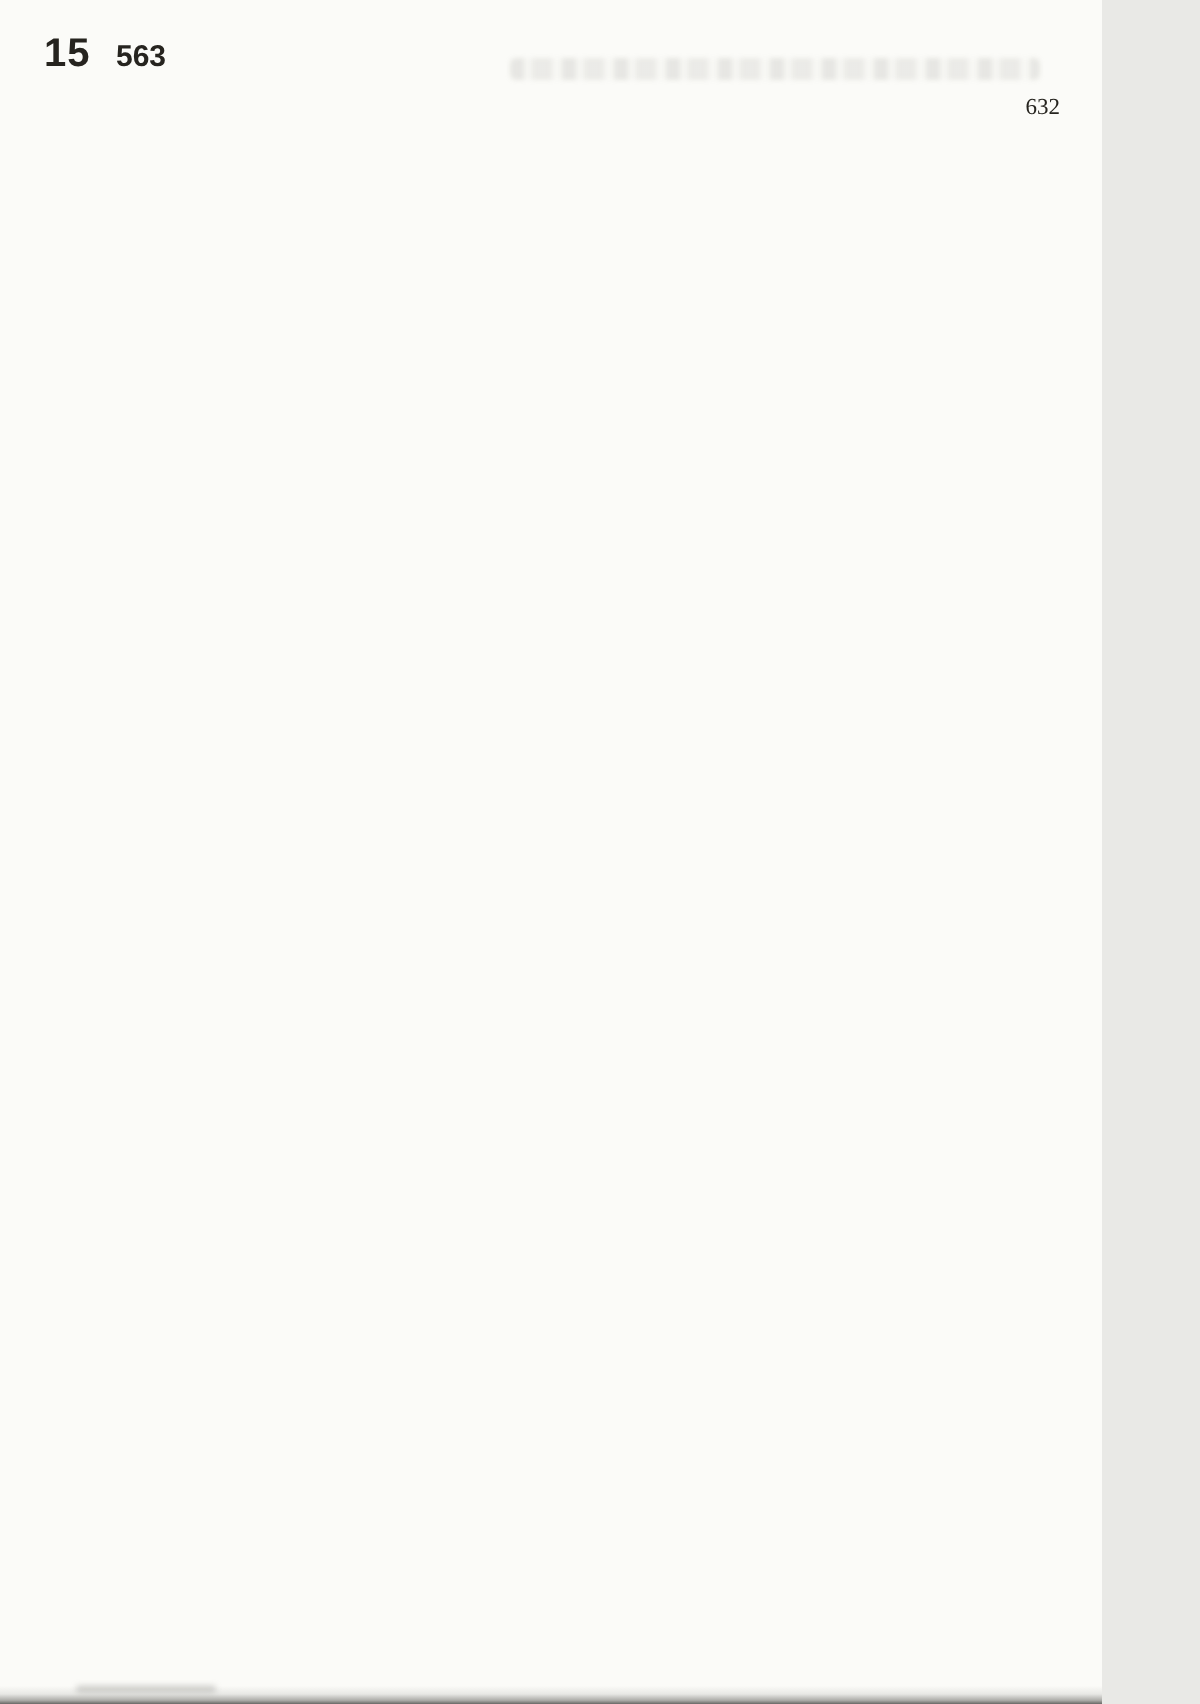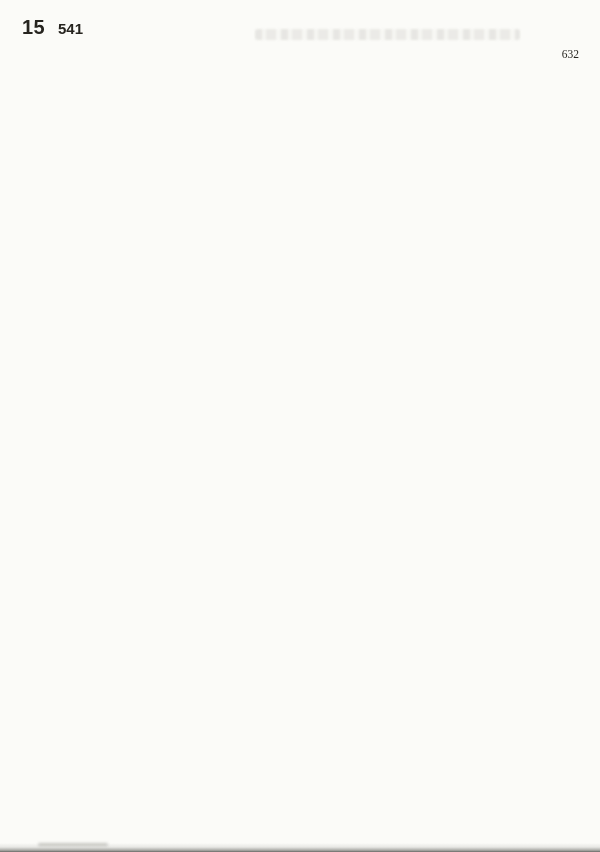--- a/index.html
+++ b/index.html
@@ -2,24 +2,25 @@
 <html><head>
 <meta charset="utf-8">
 <style>
   html,body{margin:0;padding:0;}
   body{
     width:600px;height:852px;overflow:hidden;
     background:#e9e9e6;
     font-family:"Liberation Serif", serif;
   }
   .page{
-    position:relative;width:600px;height:852px;overflow:hidden;
+    position:relative;width:532px;height:852px;overflow:hidden;
     background:linear-gradient(180deg,#fcfcf9 0%,#fbfbf8 82%,#f7f7f3 94%,#ececе8 97%,#fbfbf8 98%);
     background-color:#fbfbf8;
     color:#26241f;
+    padding-left:19px;
   }
   .content{position:absolute;left:22px;right:21px;top:15px;}
   .chapter{margin-top:0;}
   .chap-head{
     display:flex;align-items:baseline;
     font-family:"Liberation Sans", sans-serif;font-weight:bold;
     margin-bottom:8px;
   }
   .chap-num{flex:0 0 36px;font-size:20px;line-height:24px;letter-spacing:0.5px;}
   .chap-title{flex:1;font-size:16.5px;letter-spacing:-0.2px;}
@@ -55,21 +56,21 @@
 
 <div class="page">
   <div class="bleed b1"></div>
   <div class="bleed b2"></div>
   <div class="bleed b3"></div>
 
   <div class="content" id="toc">
       <div class="chapter">
         <div class="chap-head">
           <span class="chap-num">15</span>
-          <span class="chap-page">541</span>
+          <span class="chap-page">563</span>
         </div>
         <div class="row">
           <span class="page">632</span>
         </div>
       </div>
     </div>
 
   <div class="scan-smudge"></div>
   <div class="scan-edge"></div>
 </div>

